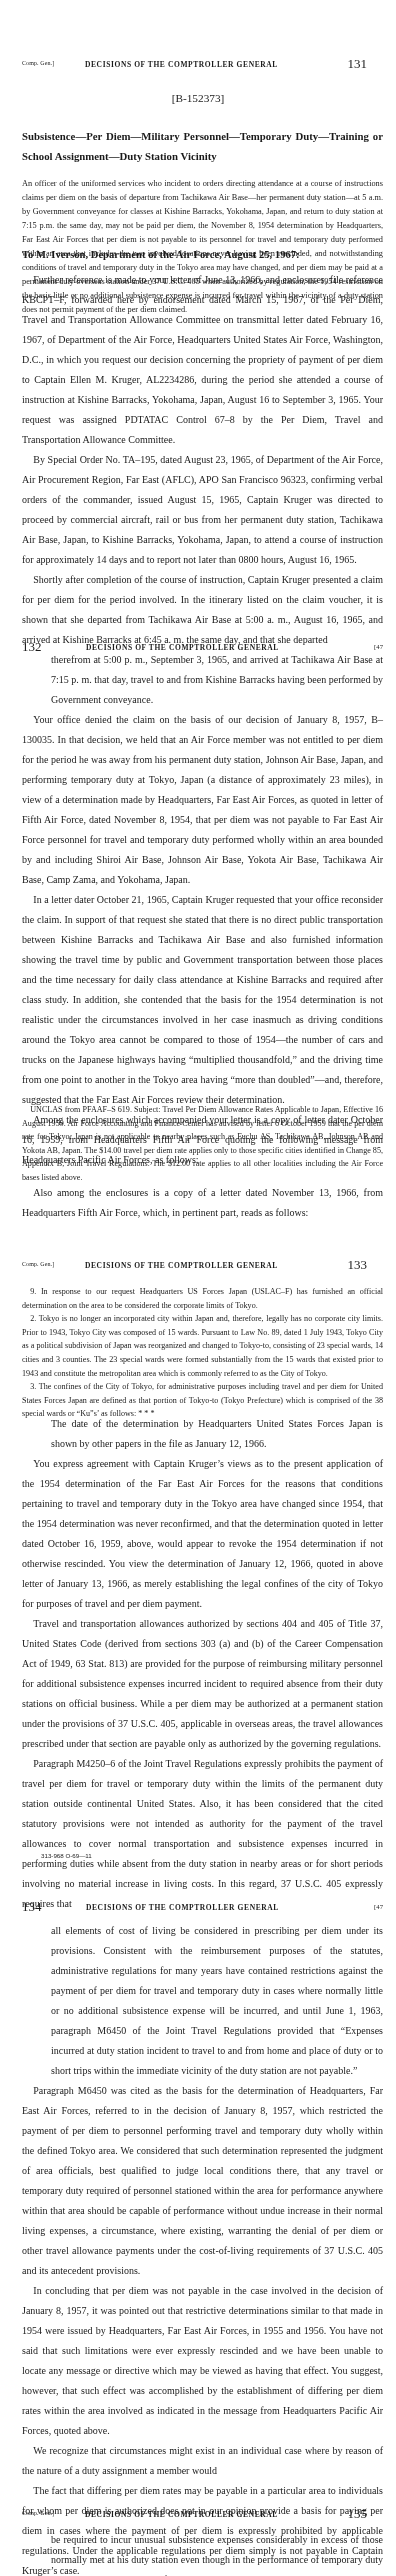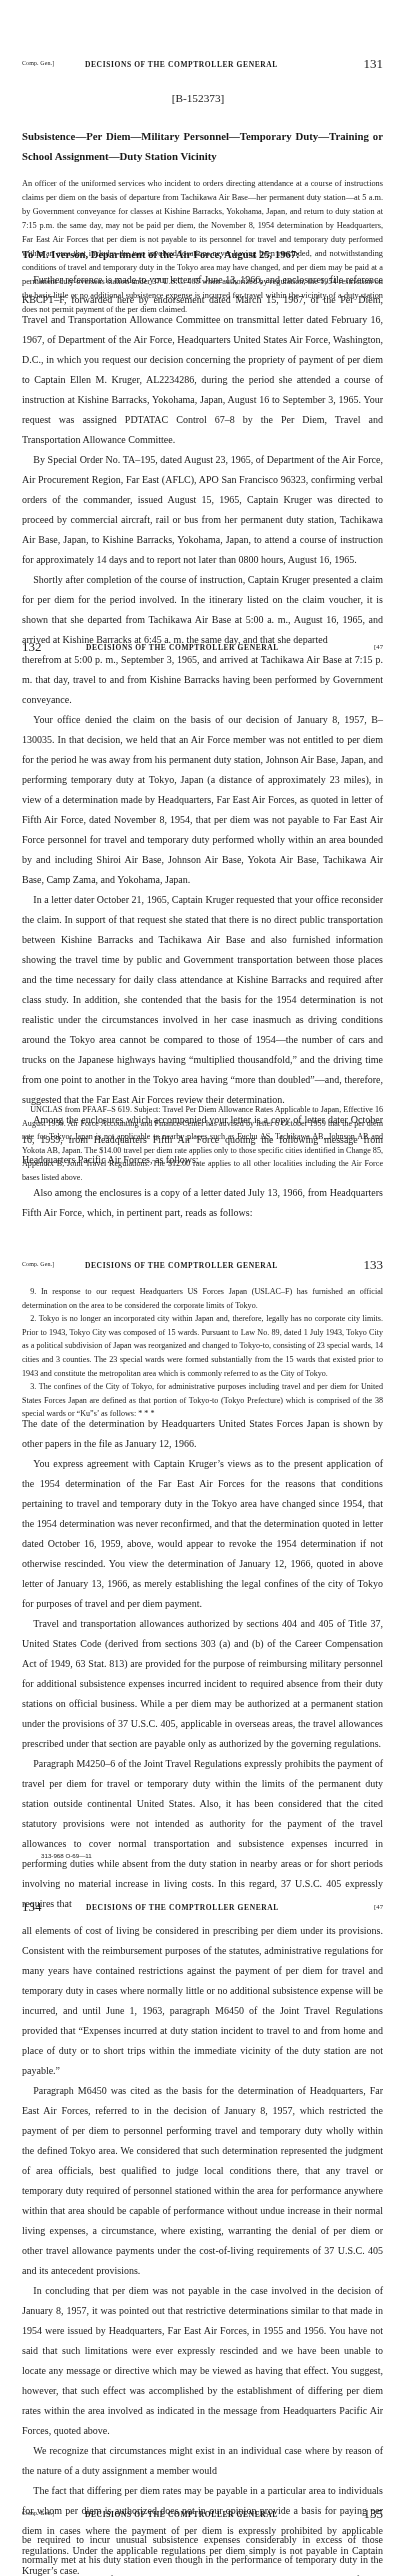--- a/index.html
+++ b/index.html
@@ -4,28 +4,28 @@
 <style>
   html, body { margin: 0; padding: 0; background: #ffffff; }
   body { width: 396px; height: 2675px; position: relative; overflow: hidden;
          font-family: "Liberation Serif", "DejaVu Serif", serif; color: #1a1a1a; }
   .page { position: absolute; left: 0; width: 396px; }
   .runhead { position: absolute; left: 22px; width: 361px; height: 13.4px; }
   .runhead .left-tag { position: absolute; left: 0; top: 2.1px; font-size: 6px; letter-spacing: 0.1px; }
   .runhead .title { position: absolute; font-size: 7.5px; letter-spacing: 0.6px; top: 1.5px; font-weight: bold; }
   .runhead .num { position: absolute; font-size: 13px; top: -2.1px; }
   .odd .title { left: 63px; }
-  .odd .num { right: 0; }
+  .odd .num { right: 16px; }
   .even .num { left: 0; }
   .even .title { left: 64px; }
   .even .vol { position: absolute; right: 0; top: 2.1px; font-size: 6.7px; }
   .body-text { position: absolute; left: 22px; width: 361px; font-size: 10px; line-height: 20px;
                text-align: justify; }
   .body-text p { margin: 0; text-indent: 11.3px; text-align: justify; }
-  .body-text p.noindent { text-indent: 0; }
+  .body-text p.noindent { text-indent: 0; margin-left: 29px; }
   .docket { position: absolute; left: 0; width: 396px; text-align: center; font-size: 11.3px; top: 92px; }
   .headnote-title { position: absolute; left: 22px; width: 361px; font-weight: bold; font-size: 10.8px;
                     line-height: 19.6px; top: 127px; text-align: justify; }
   .summary { position: absolute; left: 22px; width: 361px; font-size: 8.3px; line-height: 14px;
              top: 177px; text-align: justify; }
   .addressee { position: absolute; left: 22px; width: 361px; font-weight: bold; font-size: 10.6px; top: 249px; font-family: Liberation Serif, serif; }
   .quote { position: absolute; left: 22px; width: 361px; font-size: 8.1px; line-height: 13.6px; text-align: justify; }
   .quote p { margin: 0; text-indent: 8.2px; }
   .footer-code { position: absolute; left: 41px; font-size: 6.2px; font-family: "Liberation Sans", sans-serif; }
 </style>
@@ -58,21 +58,21 @@
   <div class="body-text" style="top:11.3px;">
     <p class="noindent">therefrom at 5:00 p. m., September 3, 1965, and arrived at Tachikawa Air Base at 7:15 p. m. that day, travel to and from Kishine Barracks having been performed by Government conveyance.</p>
     <p>Your office denied the claim on the basis of our decision of January 8, 1957, B–130035. In that decision, we held that an Air Force member was not entitled to per diem for the period he was away from his permanent duty station, Johnson Air Base, Japan, and performing temporary duty at Tokyo, Japan (a distance of approximately 23 miles), in view of a determination made by Headquarters, Far East Air Forces, as quoted in letter of Fifth Air Force, dated November 8, 1954, that per diem was not payable to Far East Air Force personnel for travel and temporary duty performed wholly within an area bounded by and including Shiroi Air Base, Johnson Air Base, Yokota Air Base, Tachikawa Air Base, Camp Zama, and Yokohama, Japan.</p>
     <p>In a letter dater October 21, 1965, Captain Kruger requested that your office reconsider the claim. In support of that request she stated that there is no direct public transportation between Kishine Barracks and Tachikawa Air Base and also furnished information showing the travel time by public and Government transportation between those places and the time necessary for daily class attendance at Kishine Barracks and required after class study. In addition, she contended that the basis for the 1954 determination is not realistic under the circumstances involved in her case inasmuch as driving conditions around the Tokyo area cannot be compared to those of 1954—the number of cars and trucks on the Japanese highways having “multiplied thousandfold,” and the driving time from one point to another in the Tokyo area having “more than doubled”—and, therefore, suggested that the Far East Air Forces review their determination.</p>
     <p>Among the enclosures which accompanied your letter is a copy of letter dater October 16, 1959, from Headquarters Fifth Air Force quoting the following message from Headquarters Pacific Air Forces, as follows:</p>
   </div>
   <div class="quote" style="top:464px;">
     <p>UNCLAS from PFAAF–S 619. Subject: Travel Per Diem Allowance Rates Applicable to Japan, Effective 16 August 1959. Air Force Accounting and Finance Center has advised by letter 6 October 1959 that the per diem rate for Tokyo, Japan is not applicable to nearby places such as Fuchu AS, Tachikawa AB, Johnson AB and Yokota AB, Japan. The $14.00 travel per diem rate applies only to those specific cities identified in Change 85, Appendix B, Joint Travel Regulations. The $12.00 rate applies to all other localities including the Air Force bases listed above.</p>
   </div>
   <div class="body-text" style="top:544px;">
-    <p>Also among the enclosures is a copy of a letter dated July 13, 1966, from Headquarters Fifth Air Force, which, in pertinent part, reads as follows:</p>
+    <p>Also among the enclosures is a copy of a letter dated November 13, 1966, from Headquarters Fifth Air Force, which, in pertinent part, reads as follows:</p>
   </div>
 </div>
 
 <div class="page" style="top:1257px;">
   <div class="runhead odd" style="top:2.1px;">
     <span class="left-tag">Comp. Gen.]</span>
     <span class="title">DECISIONS OF THE COMPTROLLER GENERAL</span>
     <span class="num">133</span>
   </div>
   <div class="quote" style="top:28px;">

